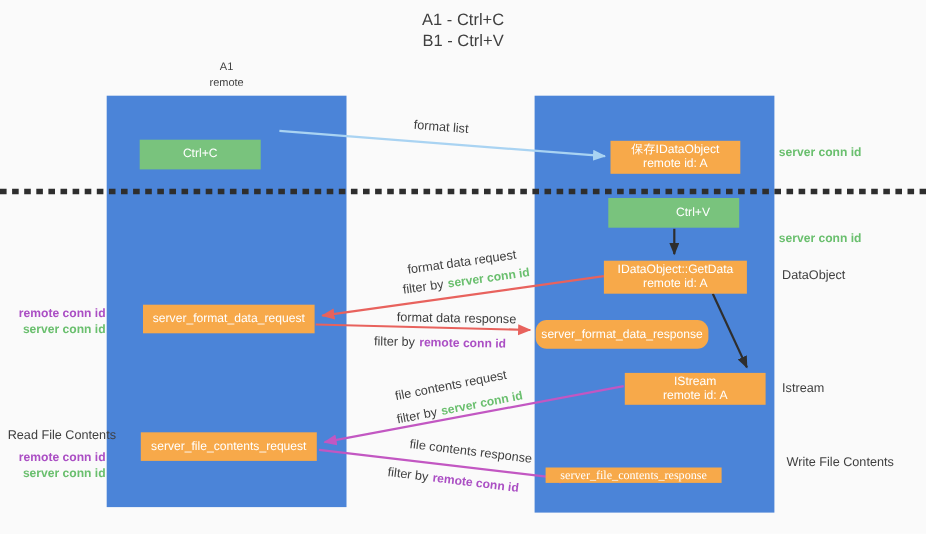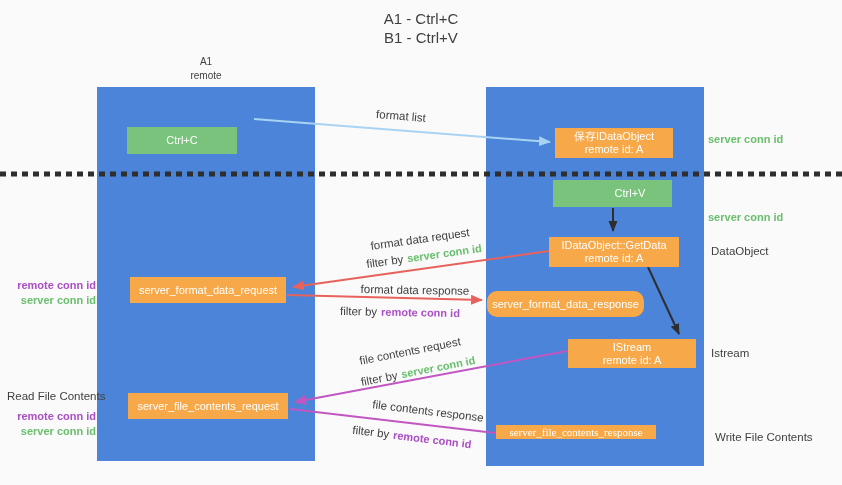--- a/index.html
+++ b/index.html
@@ -135,21 +135,21 @@
   </div>
   <div class="arrow-label" style="left:412px;top:437px;transform:translate(-50%,-50%) rotate(7deg);">
     <span>filter by</span>
     <span class="key purple-text">remote conn id</span>
   </div>
 
   <div class="side-label key green-text" style="left:708px;top:133px;">server conn id</div>
   <div class="side-label key green-text" style="left:708px;top:211px;">server conn id</div>
   <div class="side-label" style="left:711px;top:245px;">DataObject</div>
   <div class="side-label" style="left:711px;top:347px;">Istream</div>
-  <div class="side-label" style="left:715px;top:431px;">Write File Contents</div>
+  <div class="side-label" style="left:715px;top:415px;">Write File Contents</div>
 
   <div class="key-stack" style="left:0;top:278px;">
     <div class="key purple-text">remote conn id</div>
     <div class="key green-text">server conn id</div>
   </div>
   <div class="side-label" style="left:7px;top:390px;">Read File Contents</div>
   <div class="key-stack" style="left:0;top:409px;">
     <div class="key purple-text">remote conn id</div>
     <div class="key green-text">server conn id</div>
   </div>

